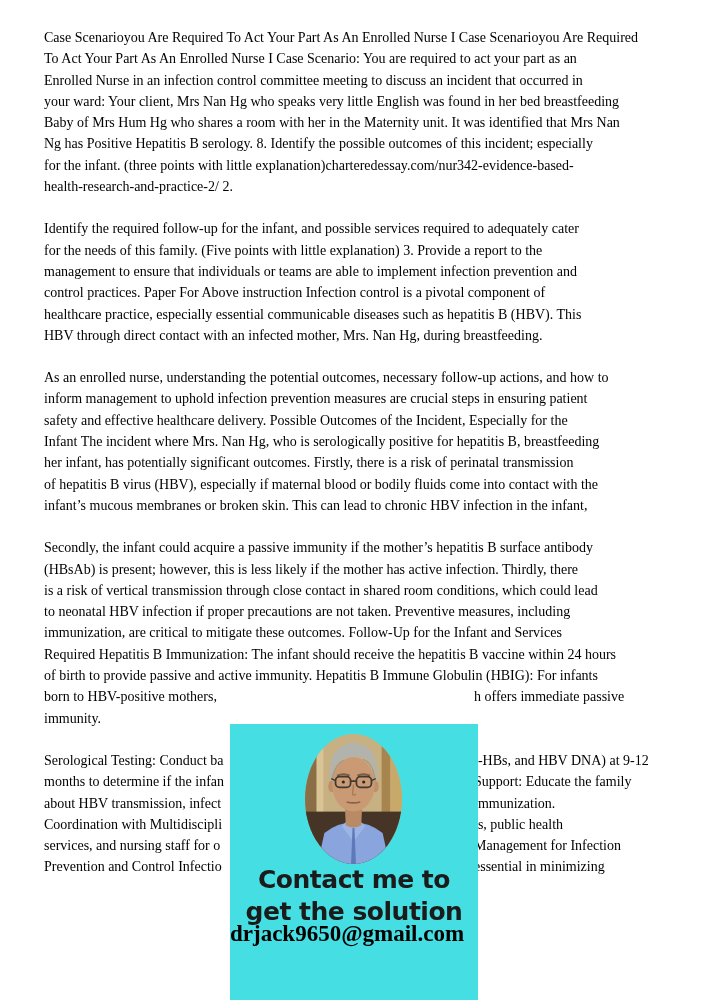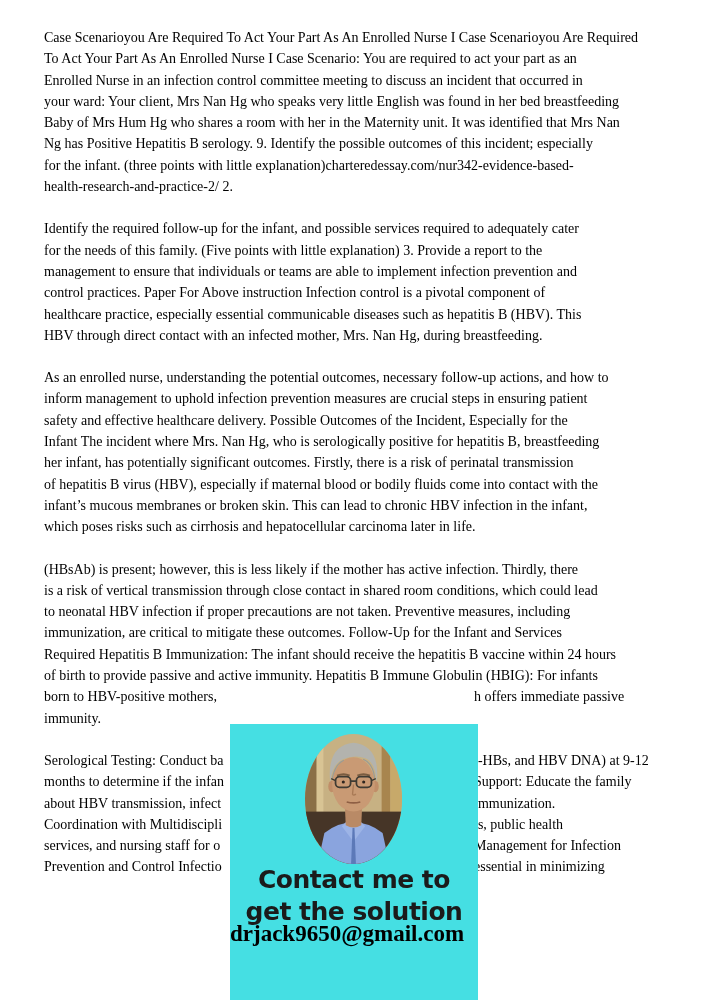--- a/index.html
+++ b/index.html
@@ -83,43 +83,43 @@
 
 <div class="page" style="background: rgb(255, 255, 255); color: rgb(0, 0, 0);">
 
   <div id="doc" class="doc">
       <div class="para">
         <div class="line">Case Scenarioyou Are Required To Act Your Part As An Enrolled Nurse I Case Scenarioyou Are Required</div>
         <div class="line">To Act Your Part As An Enrolled Nurse I Case Scenario: You are required to act your part as an</div>
         <div class="line">Enrolled Nurse in an infection control committee meeting to discuss an incident that occurred in</div>
         <div class="line">your ward: Your client, Mrs Nan Hg who speaks very little English was found in her bed breastfeeding</div>
         <div class="line">Baby of Mrs Hum Hg who shares a room with her in the Maternity unit. It was identified that Mrs Nan</div>
-        <div class="line">Ng has Positive Hepatitis B serology. 9. Identify the possible outcomes of this incident; especially</div>
+        <div class="line">Ng has Positive Hepatitis B serology. 8. Identify the possible outcomes of this incident; especially</div>
         <div class="line">for the infant. (three points with little explanation)charteredessay.com/nur342-evidence-based-</div>
         <div class="line">health-research-and-practice-2/ 2.</div>
       </div>
       <div class="para">
         <div class="line">Identify the required follow-up for the infant, and possible services required to adequately cater</div>
         <div class="line">for the needs of this family. (Five points with little explanation) 3. Provide a report to the</div>
         <div class="line">management to ensure that individuals or teams are able to implement infection prevention and</div>
         <div class="line">control practices. Paper For Above instruction Infection control is a pivotal component of</div>
         <div class="line">healthcare practice, especially essential communicable diseases such as hepatitis B (HBV). This</div>
         <div class="line">HBV through direct contact with an infected mother, Mrs. Nan Hg, during breastfeeding.</div>
       </div>
       <div class="para">
         <div class="line">As an enrolled nurse, understanding the potential outcomes, necessary follow-up actions, and how to</div>
         <div class="line">inform management to uphold infection prevention measures are crucial steps in ensuring patient</div>
         <div class="line">safety and effective healthcare delivery. Possible Outcomes of the Incident, Especially for the</div>
         <div class="line">Infant The incident where Mrs. Nan Hg, who is serologically positive for hepatitis B, breastfeeding</div>
         <div class="line">her infant, has potentially significant outcomes. Firstly, there is a risk of perinatal transmission</div>
         <div class="line">of hepatitis B virus (HBV), especially if maternal blood or bodily fluids come into contact with the</div>
         <div class="line">infant’s mucous membranes or broken skin. This can lead to chronic HBV infection in the infant,</div>
-        <div class="line">which poses risks such as cirrhosis and hepatocellular carcinoma later in life.</div>
       </div>
       <div class="para">
+        <div class="line">Secondly, the infant could acquire a passive immunity if the mother’s hepatitis B surface antibody</div>
         <div class="line">(HBsAb) is present; however, this is less likely if the mother has active infection. Thirdly, there</div>
         <div class="line">is a risk of vertical transmission through close contact in shared room conditions, which could lead</div>
         <div class="line">to neonatal HBV infection if proper precautions are not taken. Preventive measures, including</div>
         <div class="line">immunization, are critical to mitigate these outcomes. Follow-Up for the Infant and Services</div>
         <div class="line">Required Hepatitis B Immunization: The infant should receive the hepatitis B vaccine within 24 hours</div>
         <div class="line">of birth to provide passive and active immunity. Hepatitis B Immune Globulin (HBIG): For infants</div>
         <div class="line"><span>born to HBV-positive mothers,</span><span class="frag-right">h offers immediate passive</span></div>
         <div class="line">immunity.</div>
       </div>
       <div class="para">

